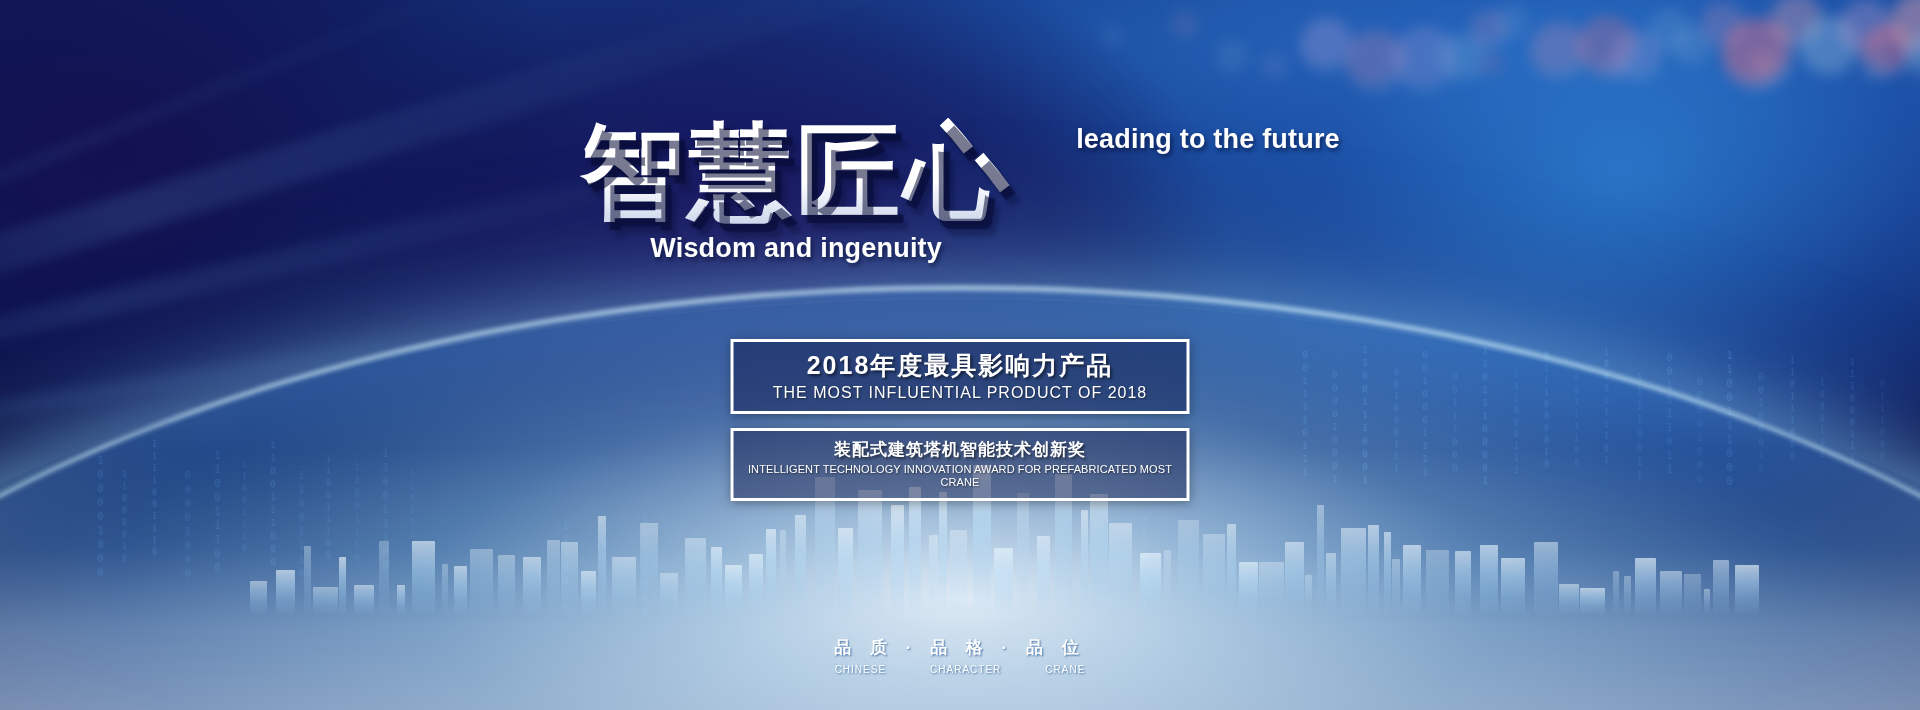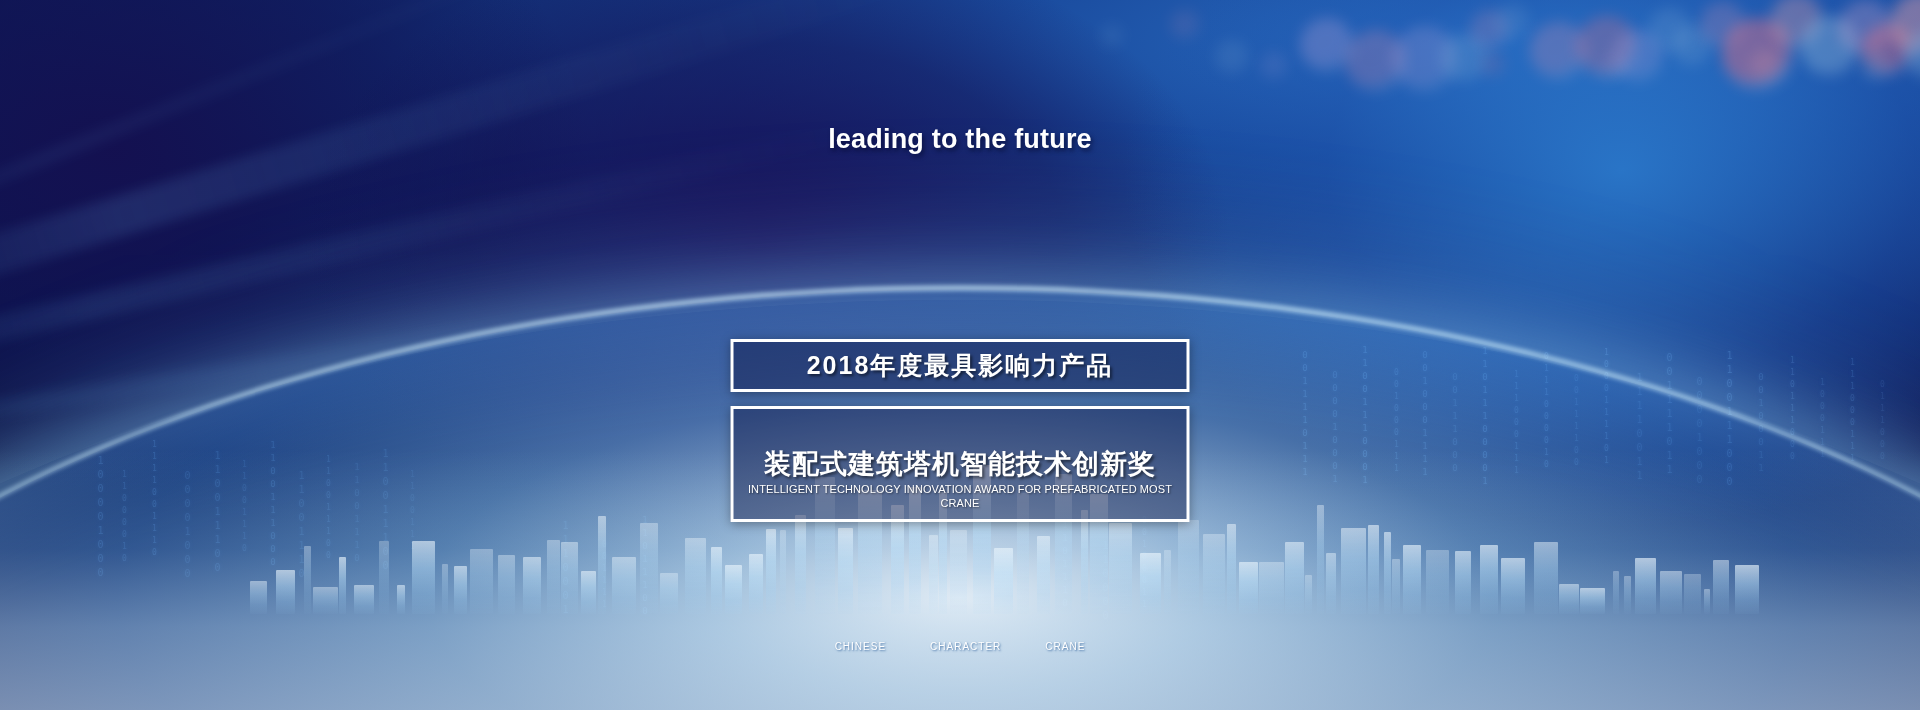--- a/index.html
+++ b/index.html
@@ -162,21 +162,21 @@
   .award-en {
     margin-top: 3px;
     color: #ffffff;
     font-size: 11px;
     letter-spacing: 0.6px;
     line-height: 1.2;
     text-shadow: 1px 1px 2px rgba(0,0,0,0.5);
   }
   .award.a2 .award-cn { letter-spacing: 2px; }
   .award.a2 .award-en { font-size: 16px; letter-spacing: 1px; }
-  .award.a3 .award-cn { font-size: 27px; letter-spacing: 1px; margin-top: 31px; }
+  .award.a3 .award-cn { font-size: 17px; letter-spacing: 1px; }
   .award.a3 .award-en { font-size: 11px; letter-spacing: 0.1px; }
 
   .tagline {
     position: absolute;
     left: 50%; transform: translateX(-50%);
     top: 636px;
     text-align: center;
     width: 420px;
   }
   .tagline-cn {
@@ -359,35 +359,41 @@
       <div class="bldg" style="left: 1704px; width: 6px; height: 25px; opacity: 0.52;"></div>
       <div class="bldg" style="left: 1713px; width: 16px; height: 54px; opacity: 0.64;"></div>
       <div class="bldg" style="left: 1735px; width: 24px; height: 49px; opacity: 0.86;"></div>
     </div>
   <div class="horizon-haze"></div>
 
   <div class="content">
 
     <div class="headline-row">
       <div class="headline-block">
+        <div class="headline-cn">智慧匠心</div>
+        <div class="headline-en">Wisdom and ingenuity</div>
+      </div>
+      <div class="headline-block">
         <div class="headline-en">leading to the future</div>
       </div>
     </div>
 
     <div class="awards">
       <div class="award a2">
         <div class="award-cn">2018年度最具影响力产品</div>
+        <div class="award-en">THE MOST INFLUENTIAL PRODUCT OF 2018</div>
       </div>
       <div class="award a3">
         <div class="award-cn">装配式建筑塔机智能技术创新奖</div>
         <div class="award-en">INTELLIGENT TECHNOLOGY INNOVATION AWARD FOR PREFABRICATED MOST CRANE</div>
       </div>
     </div>
 
     <div class="tagline">
+      <div class="tagline-cn">品 质 · 品 格 · 品 位</div>
       <div class="tagline-en">
         <span>CHINESE</span>
         <span>CHARACTER</span>
         <span>CRANE</span>
       </div>
     </div>
 
   </div>
 </div>
 

